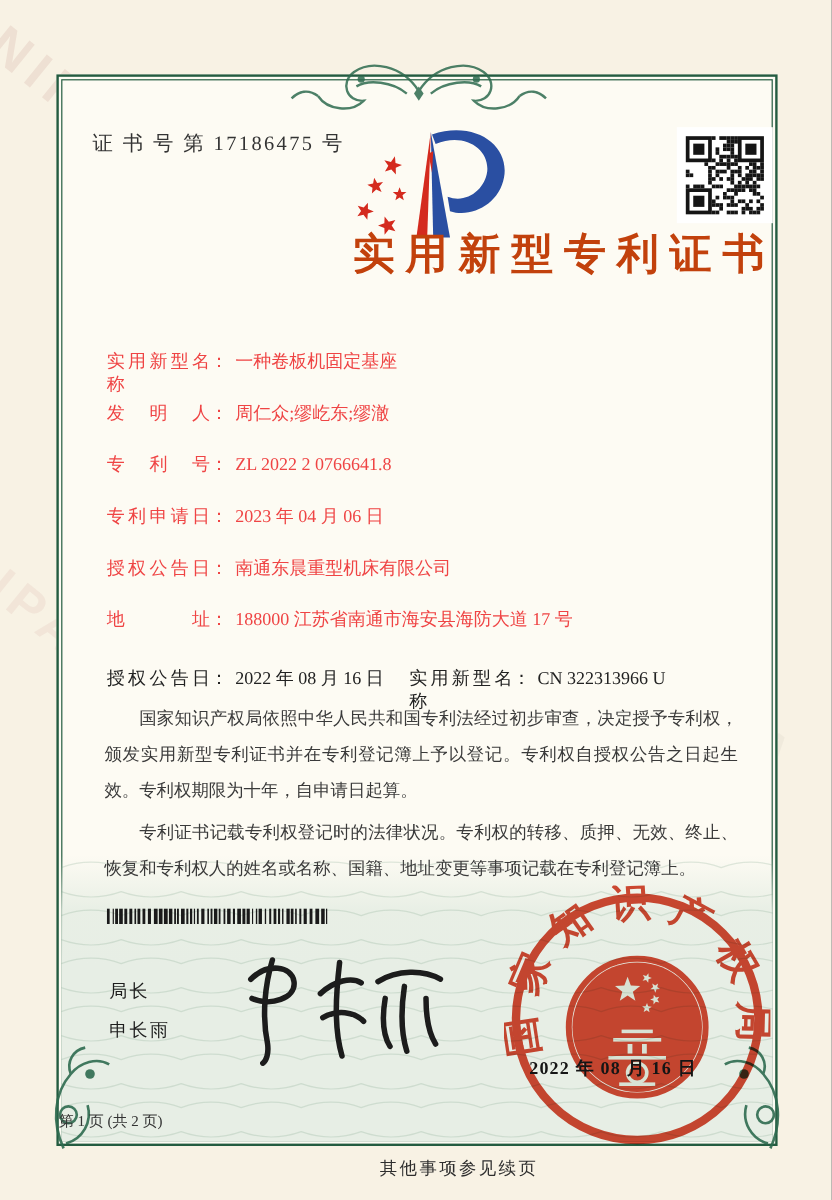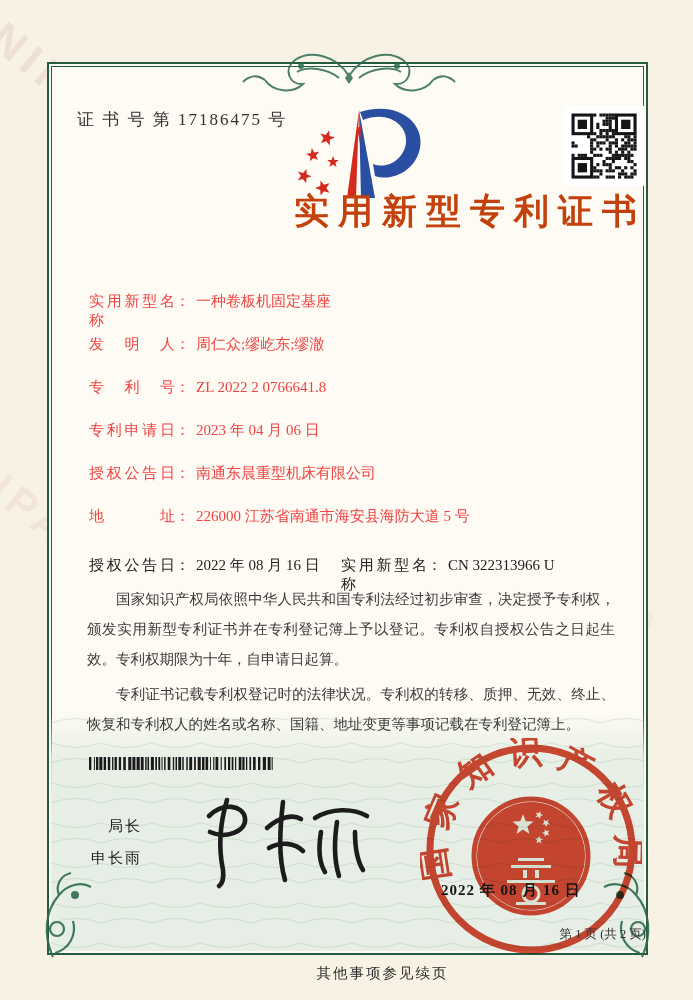--- a/index.html
+++ b/index.html
@@ -31,27 +31,27 @@
   .grant-row{position:absolute; left:40px; top:492px; width:540px; font-size:15px; color:#222;}
   .pair2{position:absolute; left:252px; top:0;}
   .paras{position:absolute; left:38px; top:520px; width:528px; font-size:14.5px;
          line-height:30px; color:#3a3a3a; text-align:justify;}
   .paras p{margin:0 0 5px 0; text-indent:2em;}
   .tint{position:absolute; left:2px; right:2px; bottom:2px; height:238px;
         background:linear-gradient(180deg, rgba(231,238,229,0) 0px, rgba(229,237,227,.85) 45px, var(--tint) 90px);}
   .tint svg{position:absolute; left:0; bottom:0;}
   .barcode{position:absolute; left:40px; top:693px;}
   .director{position:absolute; left:42px; top:753px; font-family:"Liberation Sans", sans-serif;
-            font-size:15px; color:#1d1d1d; letter-spacing:2px;text-align:right;}
+            font-size:15px; color:#1d1d1d; letter-spacing:2px;}
   .director div{margin-bottom:13px;}
   .signature{position:absolute; left:148px; top:722px;}
   .seal{position:absolute; left:371px; top:674px; mix-blend-mode:multiply;}
   .seal-date{position:absolute; left:392px; top:817px; width:180px; font-size:15px;
              font-weight:bold; letter-spacing:1px; color:#151515; z-index:5;}
-  .page-no{position:absolute; left:0; top:862px; width:100%; text-align:right; font-size:12.5px; color:#333;}
+  .page-no{position:absolute; left:0; top:862px; width:100%; text-align:left; font-size:12.5px; color:#333;}
   .cont-note{position:absolute; left:0; top:964px; width:100%; text-align:center;
              font-size:14.5px; color:#2e2e2e; letter-spacing:2px;padding-left:36px;}
   .flourish-top{position:absolute; left:186px; top:-26px;}
   .flourish-bl{position:absolute; left:-12px; bottom:-8px;}
   .flourish-br{position:absolute; right:-12px; bottom:-8px; transform:scaleX(-1);}
 </style>
 </head>
 <body>
 
 <div class="page">
@@ -306,21 +306,21 @@
 
   <div class="frow">
     <span class="flabel">专利申请日</span><span class="fcolon">：</span><span class="fvalue">2023 年 04 月 06 日</span>
   </div>
 
   <div class="frow">
     <span class="flabel">授权公告日</span><span class="fcolon">：</span><span class="fvalue">南通东晨重型机床有限公司</span>
   </div>
 
   <div class="frow">
-    <span class="flabel">地址</span><span class="fcolon">：</span><span class="fvalue">226000 江苏省南通市海安县海防大道 5 号</span>
+    <span class="flabel">地址</span><span class="fcolon">：</span><span class="fvalue">188000 江苏省南通市海安县海防大道 17 号</span>
   </div>
 </div>
 
     <div class="grant-row">
       <span>
         <span class="flabel">授权公告日</span><span>：</span><span class="fvalue">2022 年 08 月 16 日</span>
       </span>
       <span class="pair2">
         <span class="flabel">实用新型名称</span><span>：</span><span class="fvalue">CN 322313966 U</span>
       </span>

